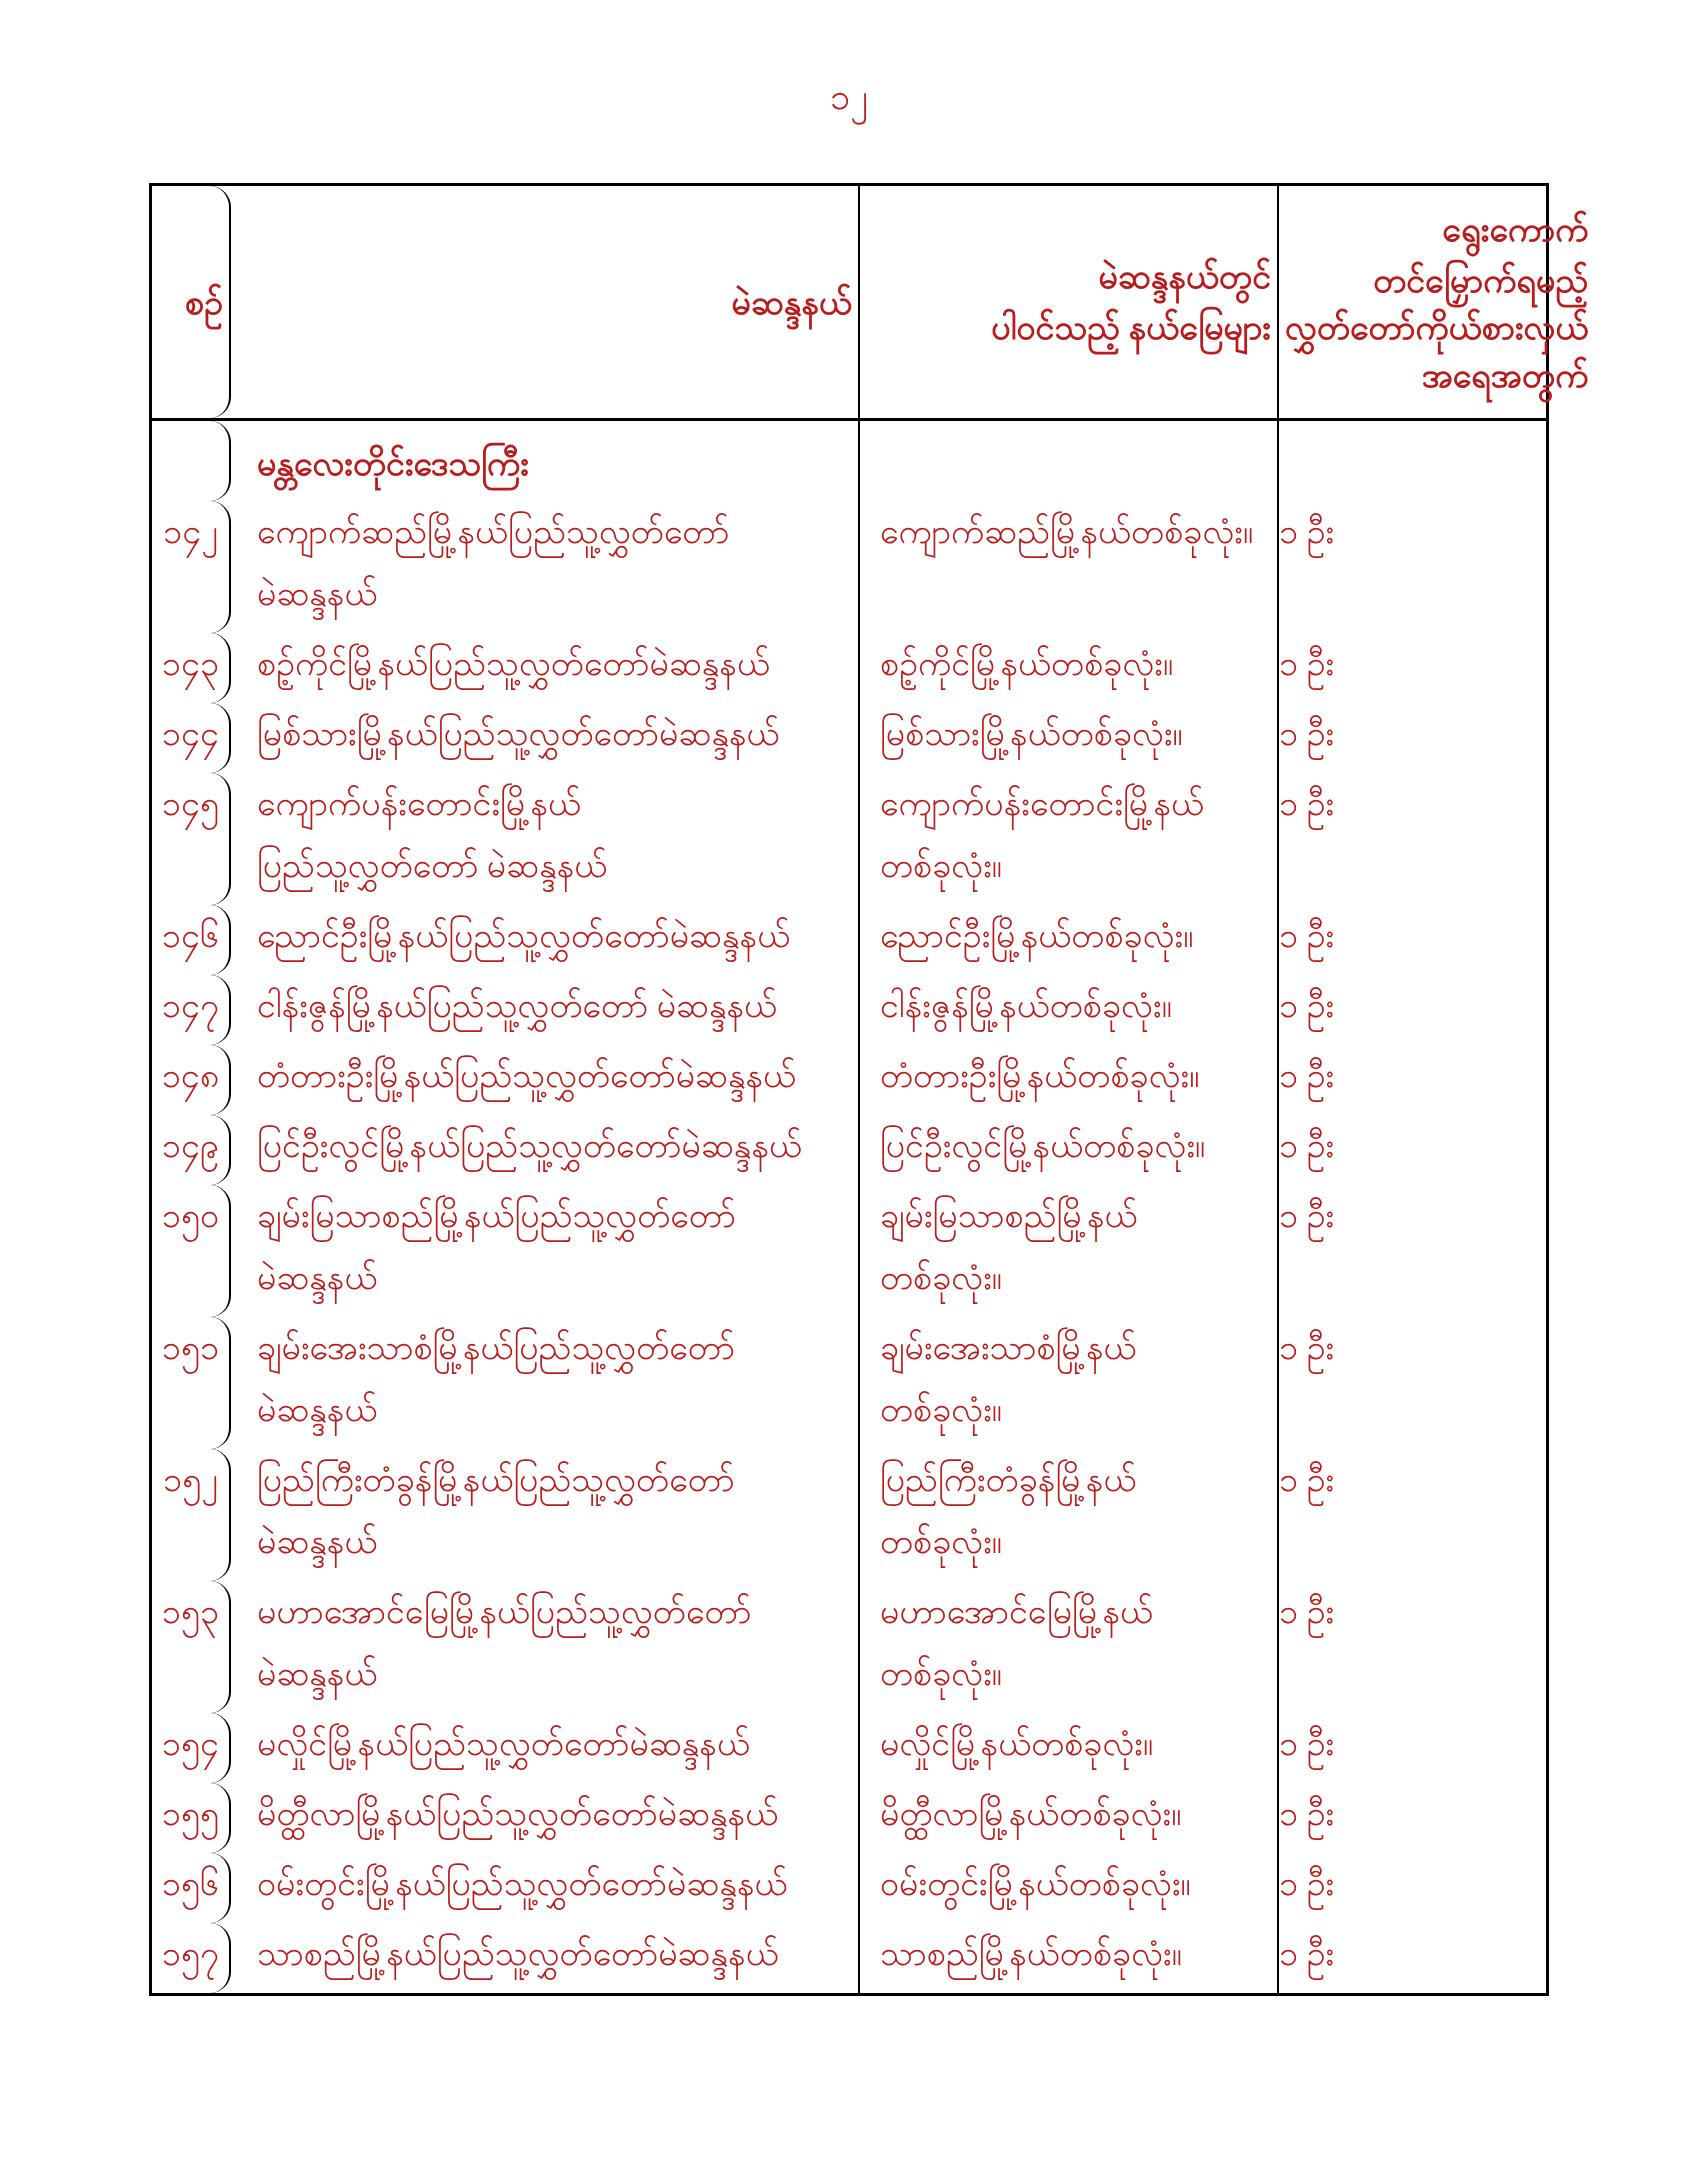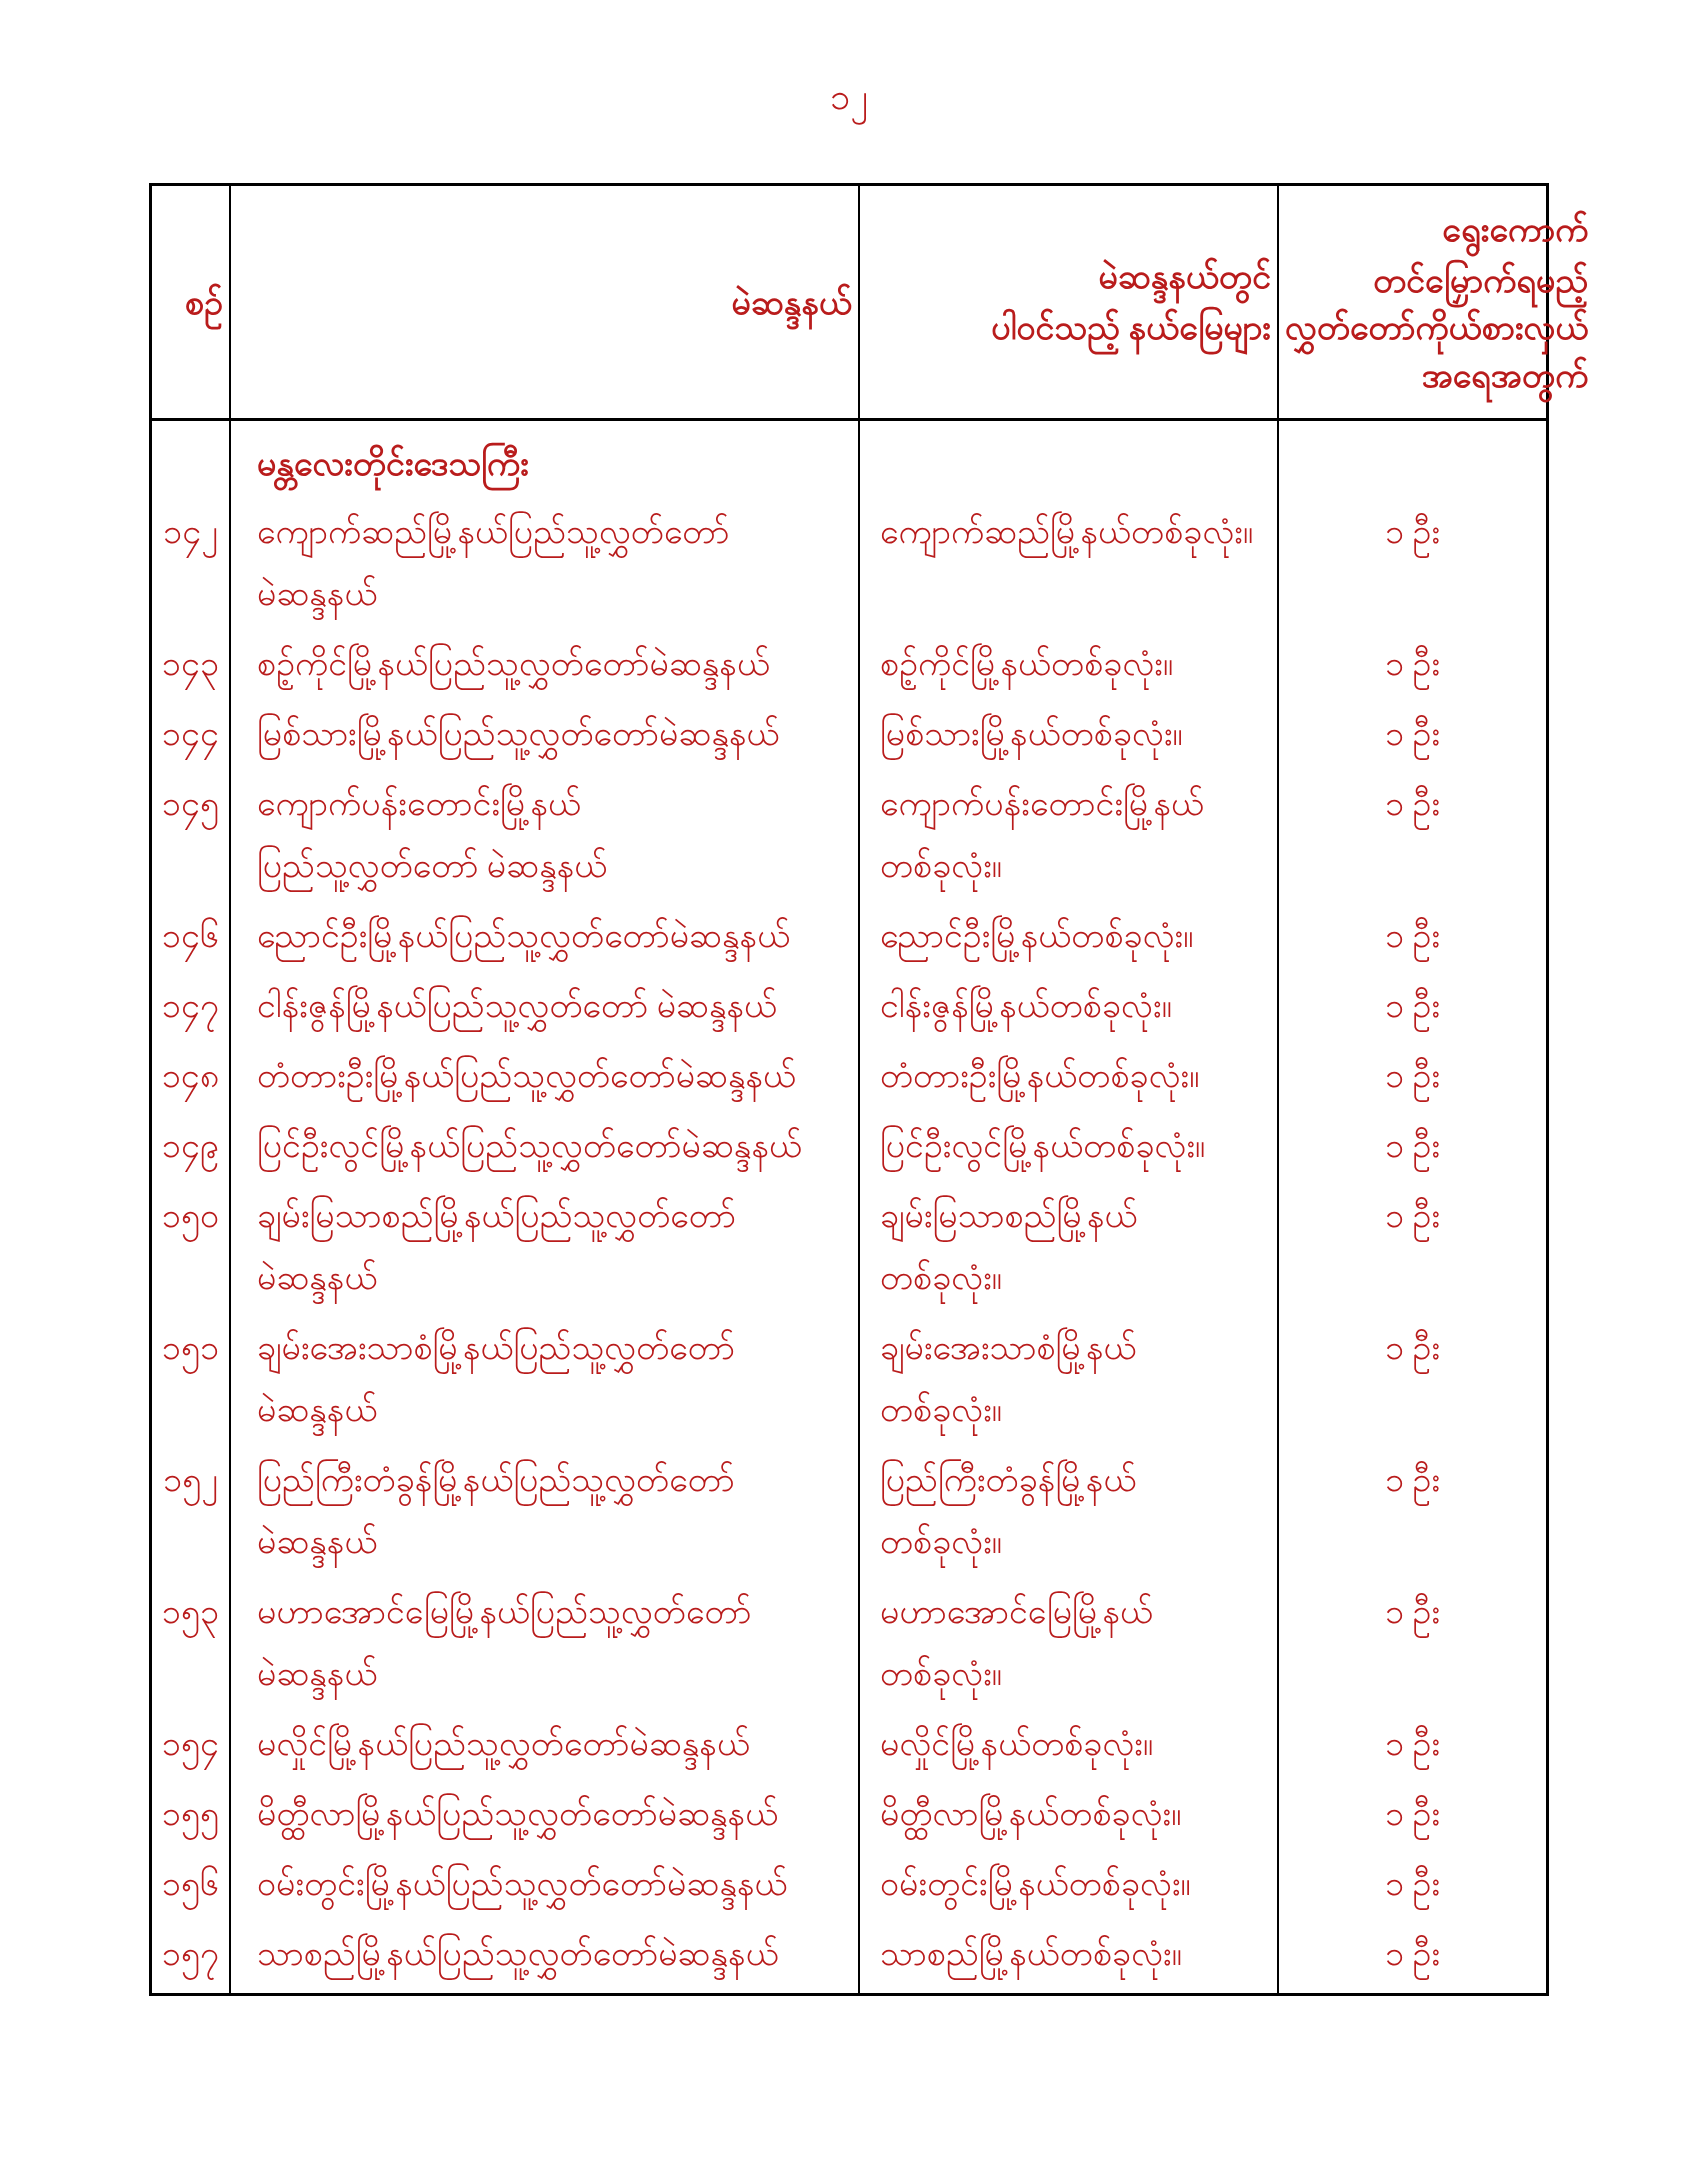--- a/index.html
+++ b/index.html
@@ -16,24 +16,24 @@
     position:absolute; top:75px; left:149px; width:1400px;
     text-align:center; font-size:36px; line-height:44px;
   }
   .table {
     position:absolute; left:149px; top:183px; width:1400px;
     border:3px solid #000; box-sizing:border-box;
     font-size:34px;
   }
   .grid-row { display:grid; grid-template-columns:79px 629px 419px 1fr; }
   .cell { box-sizing:border-box; min-height:1px; }
-  .c1 { border-right:2px solid #000; text-align:center; }
+  .c1 { border-right:2px solid #000; text-align:center;border-radius:21px; }
   .c2 { border-right:2px solid #000; padding-left:26px; padding-right:10px; }
   .c3 { border-right:2px solid #000; padding-left:20px; padding-right:8px; }
-  .c4 { text-align:center; padding-left:6px; padding-right:6px; }
+  .c4 { padding-right:6px; }
   .header-row { border-bottom:3px solid #000; font-weight:bold; }
   .header-row .cell {
     min-height:232px;
     display:flex; flex-direction:column;
     align-items:flex-end; justify-content:center;
     text-align:center; padding-left:6px; padding-right:6px;
   }
   .hline { line-height:51px; white-space:nowrap; }
   .hline-small { font-size:34px; line-height:44px; white-space:nowrap; }
   .ln { line-height:62px; white-space:nowrap; }

